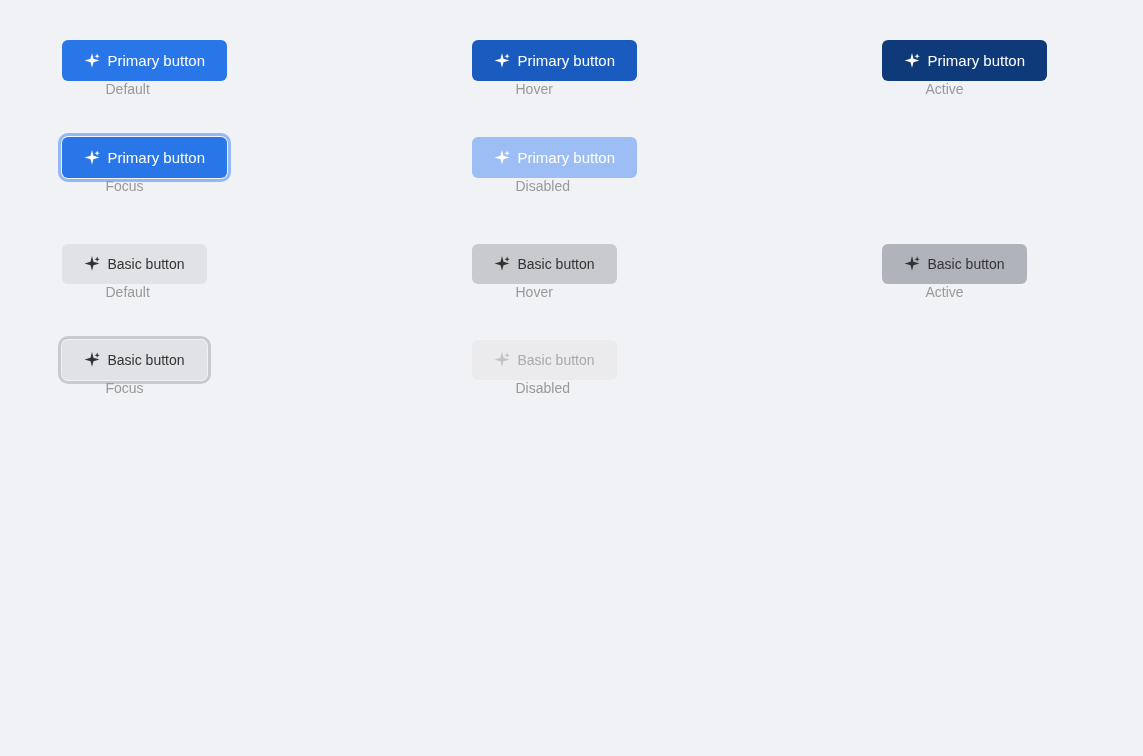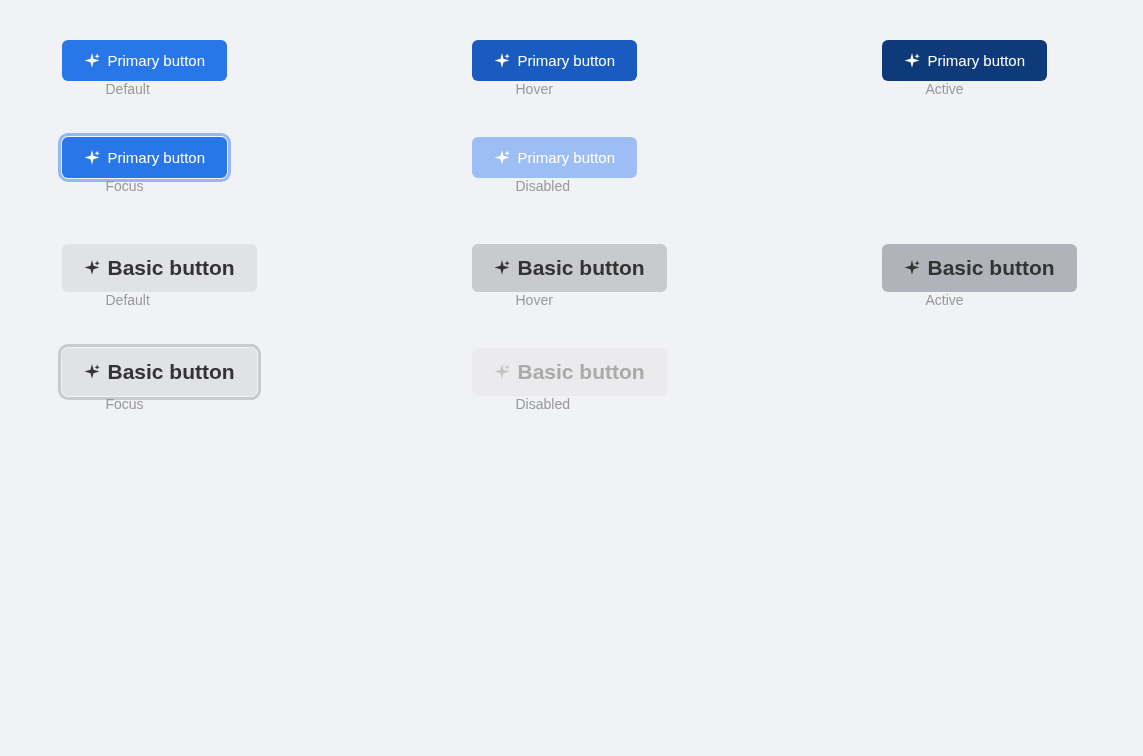--- a/index.html
+++ b/index.html
@@ -83,22 +83,22 @@
       cursor: not-allowed;
     }
 
     
     .btn-basic {
       display: inline-flex;
       align-items: center;
       gap: 8px;
       padding: 12px 22px;
       border-radius: 6px;
-      font-size: 21px;
-      font-weight: 700;
+      font-size: 14px;
+      font-weight: 400;
       color: #333;
       border: none;
       cursor: pointer;
       white-space: nowrap;
     }
 
     .btn-basic-default {
       background: #e0e2e6;
     }
 

